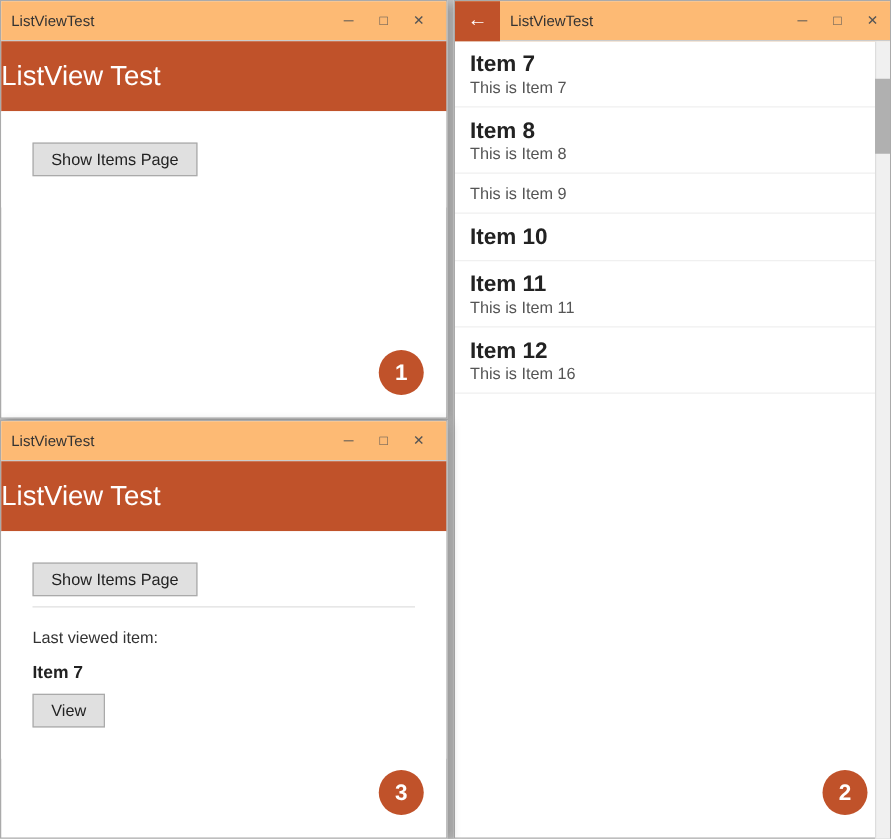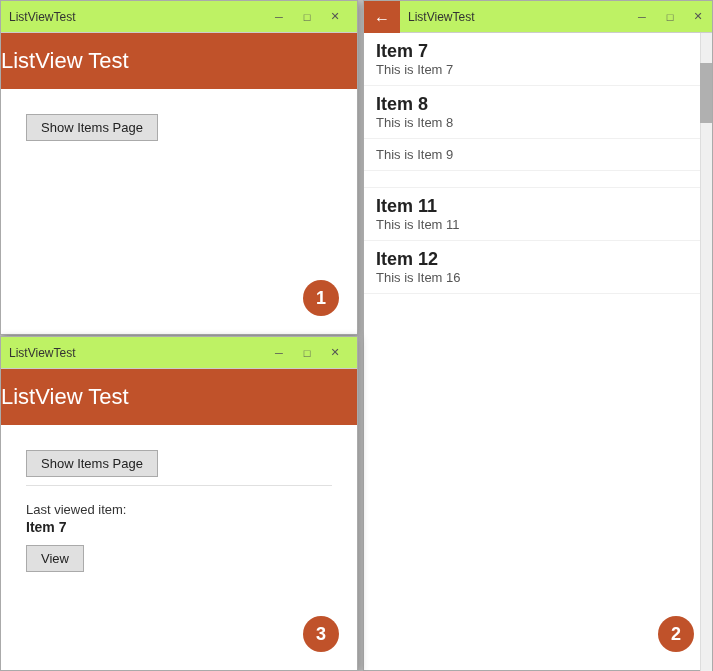--- a/index.html
+++ b/index.html
@@ -15,21 +15,21 @@
     
     .window {
       position: absolute;
       background: white;
       border: 1px solid #aaa;
       box-shadow: 2px 2px 8px rgba(0,0,0,0.3);
     }
 
     .title-bar {
       height: 32px;
-      background: #bef264;
+      background: #fdba74;
       border-bottom: 1px solid #ccc;
       display: flex;
       align-items: center;
       padding: 0 8px;
       user-select: none;
     }
 
     .title-bar-text {
       flex: 1;
       font-size: 12px;
@@ -168,21 +168,21 @@
       left: 0;
       top: 336px;
       width: 358px;
       height: 335px;
     }
 
     .label-text {
       font-size: 13px;
       color: #333;
       margin-top: 16px;
-      margin-bottom: 2px;
+      margin-bottom: 12px;
     }
 
     .item-name-bold {
       font-size: 14px;
       font-weight: 700;
       color: #222;
       margin-bottom: 10px;
     }
 
     
@@ -250,20 +250,21 @@
           <div class="list-item-subtitle">This is Item 7</div>
         </div>
         <div class="list-item">
           <div class="list-item-title">Item 8</div>
           <div class="list-item-subtitle">This is Item 8</div>
         </div>
         <div class="list-item">
           <div class="list-item-subtitle">This is Item 9</div>
         </div>
         <div class="list-item">
+          <div class="list-item-title">Item 10</div>
         </div>
         <div class="list-item">
           <div class="list-item-title">Item 11</div>
           <div class="list-item-subtitle">This is Item 11</div>
         </div>
         <div class="list-item">
           <div class="list-item-title">Item 12</div>
           <div class="list-item-subtitle">This is Item 16</div>
         </div>
       </div>

